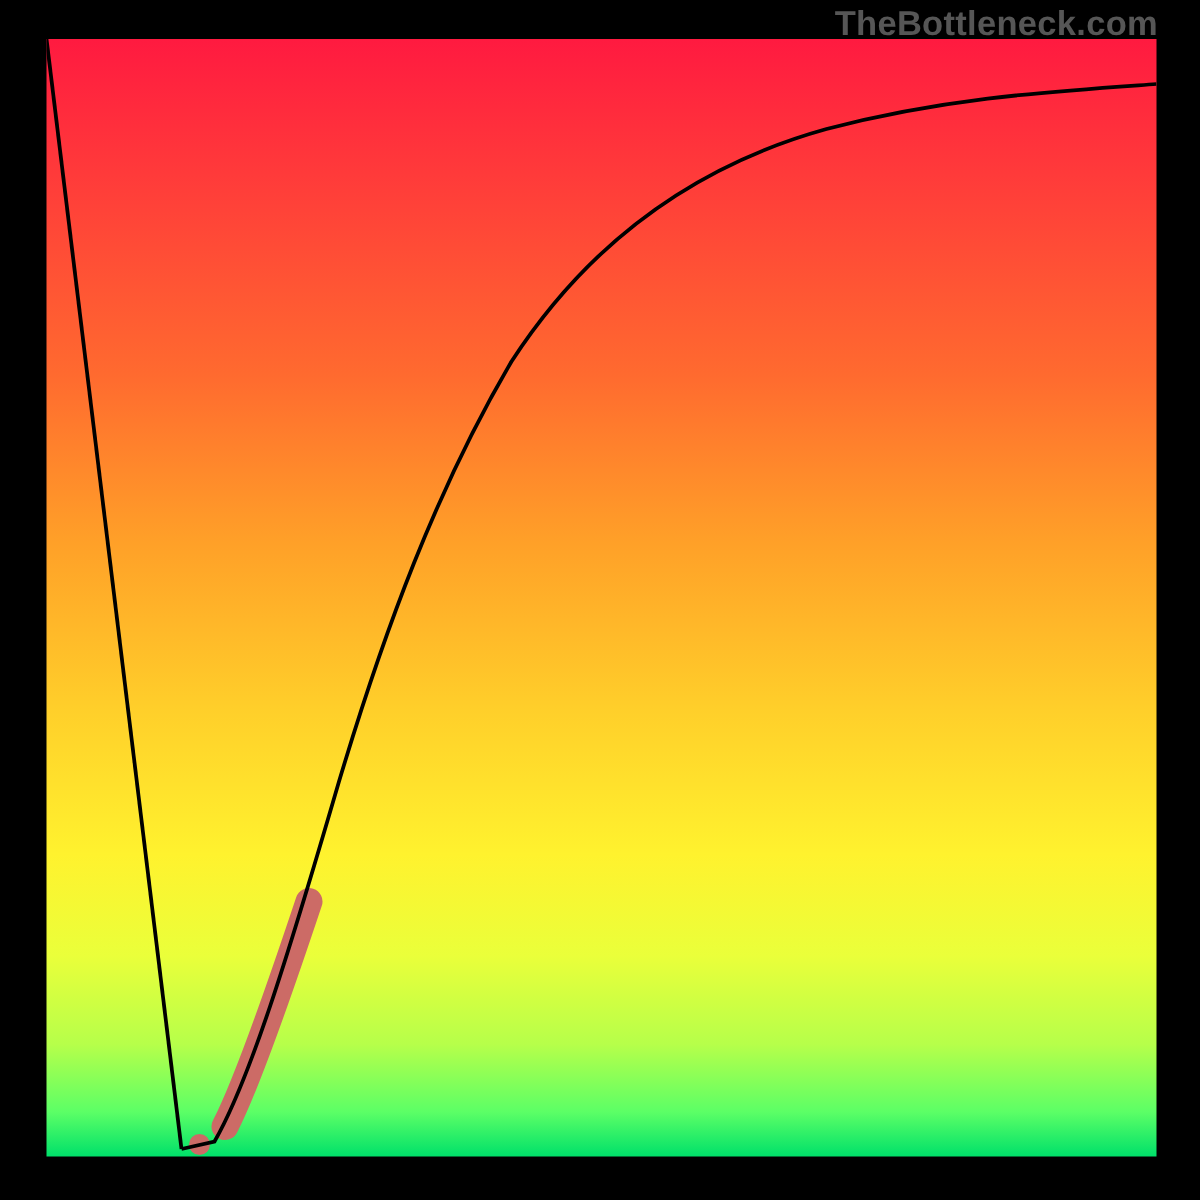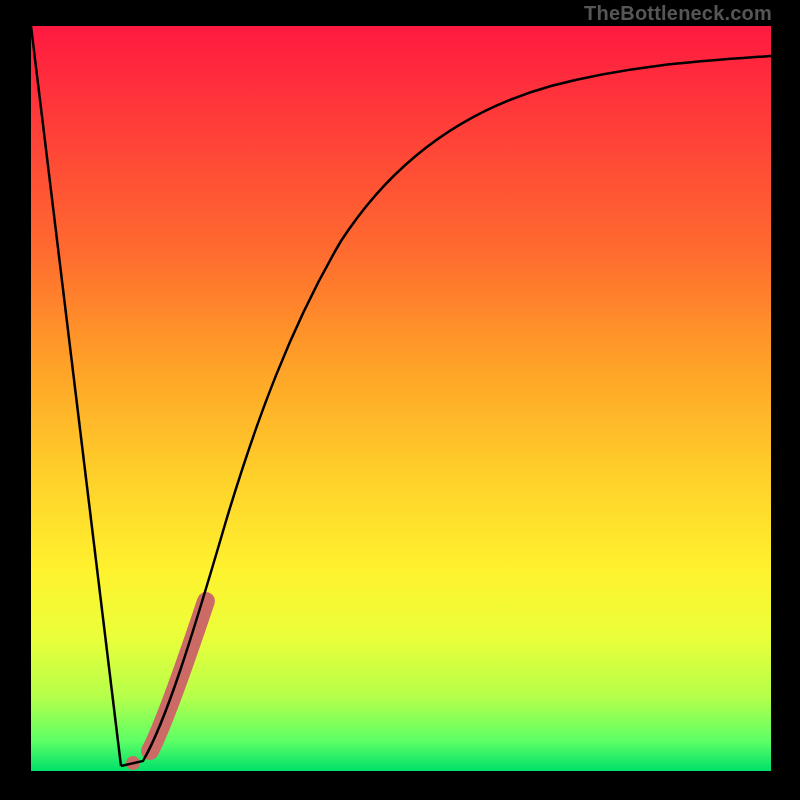--- a/index.html
+++ b/index.html
@@ -37,21 +37,21 @@
       #b6ff4a 90%,
       #5cff66 96%,
       #00e06a 100%
     );
   }
   .watermark {
     position: absolute;
     top: 2px;
     right: 28px;
     font-family: Arial, Helvetica, sans-serif;
-    font-size: 20px;
+    font-size: 23px;
     font-weight: 600;
     color: #565656;
     letter-spacing: 0.2px;
     user-select: none;
   }
   svg.curves {
     position: absolute;
     left: 0;
     top: 0;
     width: 740px;

